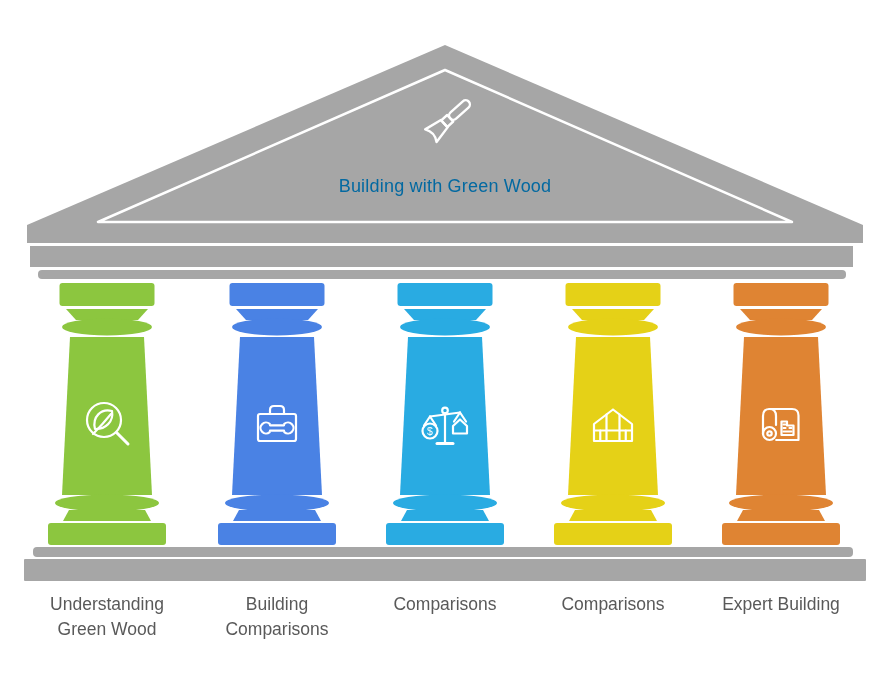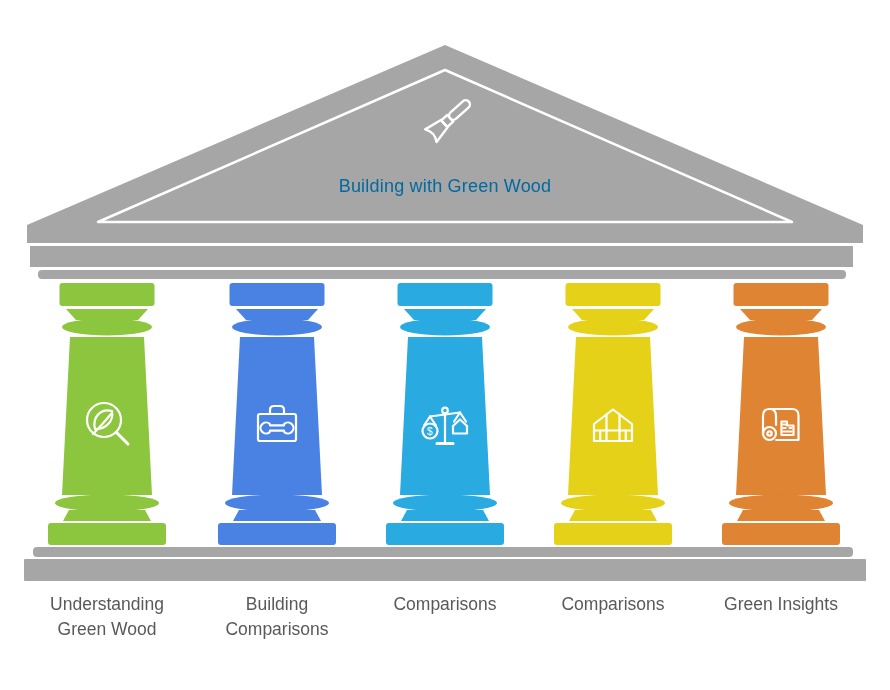--- a/index.html
+++ b/index.html
@@ -147,14 +147,14 @@
       <rect x="24" y="559" width="842" height="22" rx="1"></rect>
     </g>
   </svg>
 
   <div class="pediment-title">Building with Green Wood</div>
 
   <div class="pillar-label pl-0">Understanding Green Wood</div>
   <div class="pillar-label pl-1">Building Comparisons</div>
   <div class="pillar-label pl-2">Comparisons</div>
   <div class="pillar-label pl-3">Comparisons</div>
-  <div class="pillar-label pl-4">Green Insights</div>
+  <div class="pillar-label pl-4">Expert Building</div>
 </div>
 
 </body></html>

